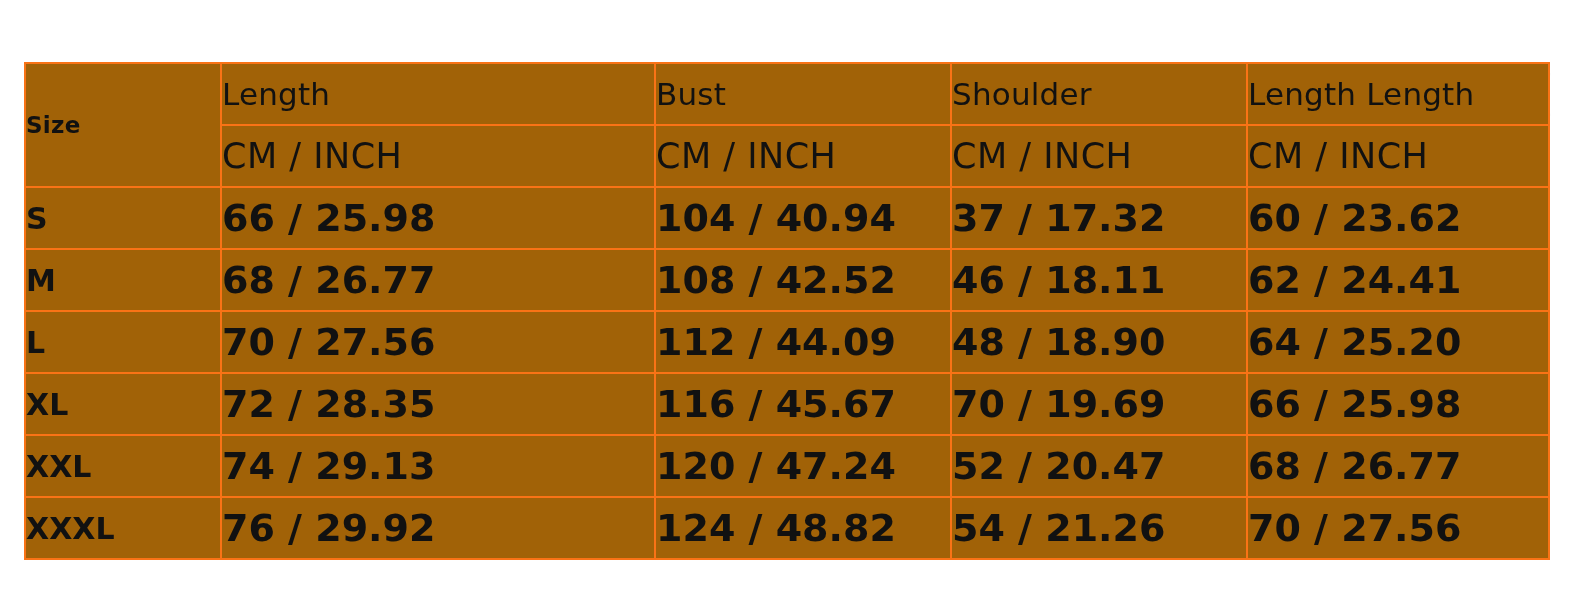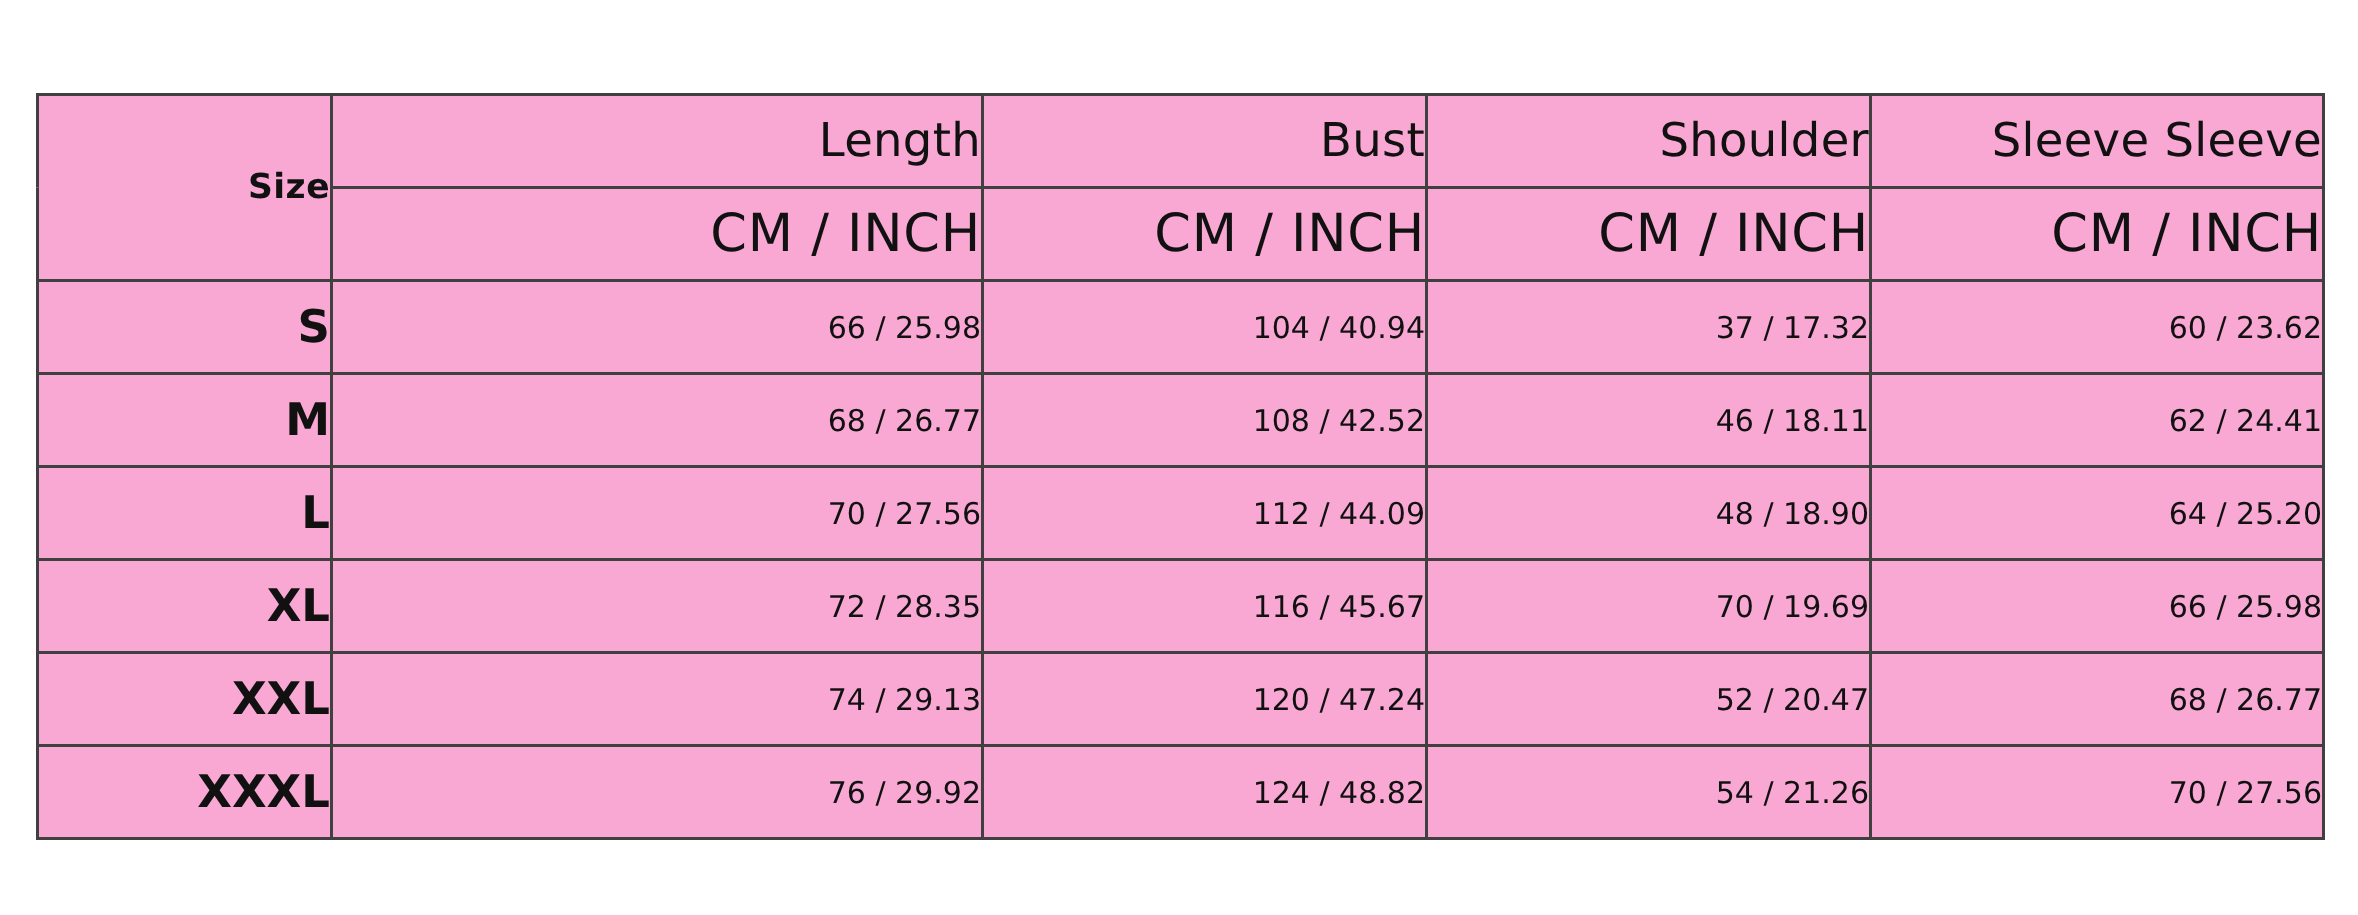--- a/index.html
+++ b/index.html
@@ -27,25 +27,25 @@
     width: 1524px;
   }
   table.size-chart {
     border-collapse: collapse;
     width: 1524px;
     table-layout: fixed;
     background: #ffffff;
   }
   table.size-chart td,
   table.size-chart th {
-    border: 2px solid #404040;
-    text-align: right;
+    border: 2px solid #f97316;
+    text-align: left;
     vertical-align: middle;
     padding: 0;
-    background: #f9a8d4;
+    background: #a16207;
   }
   
   col.c-size   { width: 196px; }
   col.c-len    { width: 434px; }
   col.c-bust   { width: 296px; }
   col.c-should { width: 296px; }
   col.c-sleeve { width: 302px; }
 
   .hdr-main {
     height: 60px;
@@ -60,22 +60,22 @@
     letter-spacing: 0.5px;
   }
   .hdr-size {
     font-size: 23px;
     font-weight: 700;
     letter-spacing: 0.3px;
     margin-top: 36px;
   }
   .row-cell {
     height: 60px;
-    font-size: 20px;
-    font-weight: 400;
+    font-size: 38px;
+    font-weight: 700;
   }
   .row-cell.size-label {
     font-size: 30px;
     font-weight: 700;
   }
   .watermark {
     position: absolute;
     right: 22px;
     top: 56px;
     font-size: 66px;
@@ -101,21 +101,21 @@
         <col class="c-bust">
         <col class="c-should">
         <col class="c-sleeve">
       </colgroup>
       <thead>
         <tr>
           <th class="hdr-size" rowspan="2">Size</th>
           <th class="hdr-main">Length</th>
           <th class="hdr-main">Bust</th>
           <th class="hdr-main">Shoulder</th>
-          <th class="hdr-main">Sleeve Sleeve</th>
+          <th class="hdr-main">Length Length</th>
         </tr>
         <tr>
           <th class="hdr-unit">CM  /  INCH</th>
           <th class="hdr-unit">CM  /  INCH</th>
           <th class="hdr-unit">CM  /  INCH</th>
           <th class="hdr-unit">CM  /  INCH</th>
         </tr>
       </thead>
       <tbody>
         <tr>

